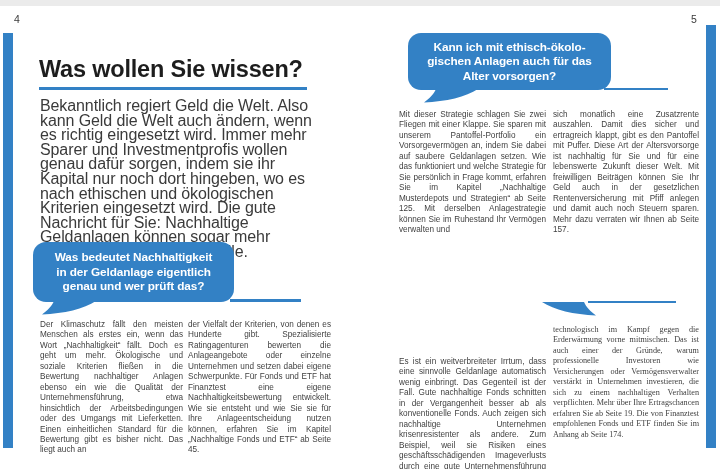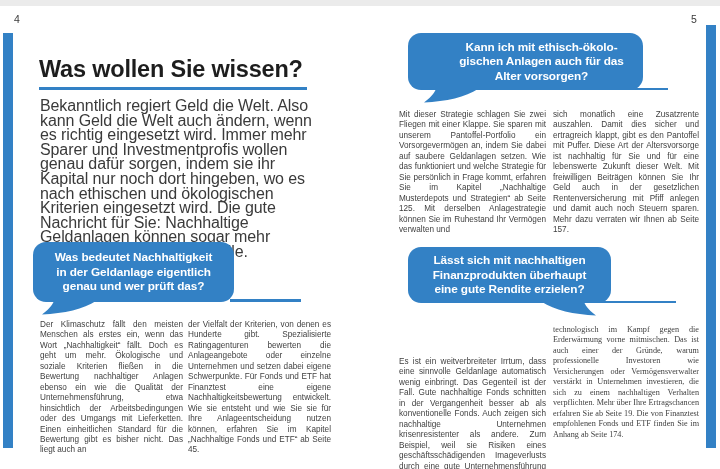--- a/index.html
+++ b/index.html
@@ -31,21 +31,21 @@
 
   .bubble {
     position:absolute; background:var(--accent); border-radius:13px;
     display:flex; align-items:center; justify-content:center;
   }
   .bubble-text {
     color:#ffffff; font-weight:700; font-size:11.8px; line-height:14.4px;
     text-align:center; white-space:pre-line; letter-spacing:-0.1px;
   }
   .bubble-1 { left:33px;  top:242px; width:201px; height:60px; }
-  .bubble-2 { left:408px; top:33px;  width:203px; height:57px;padding-left:32px; }
+  .bubble-2 { left:408px; top:33px;  width:203px; height:57px; }
   .bubble-3 { left:408px; top:247px; width:203px; height:56px; }
 
   .tail { position:absolute; width:68px; height:14px; }
   .tail svg { display:block; width:68px; height:14px; }
   .tail-1 { left:42px;  top:301px; }
   .tail-2 { left:424px; top:89px; }
   .tail-3 { left:528px; top:302px; transform:scaleX(-1); }
 
   .bubble-rule { position:absolute; height:2.5px; background:var(--accent); }
   .rule-1 { left:230px; top:299px;   width:71px; }
@@ -108,25 +108,20 @@
   <div class="tail tail-2">
     <svg viewBox="0 0 68 14" xmlns="http://www.w3.org/2000/svg" aria-hidden="true">
       <path d="M12,0 C10,5 5,10 0,13.5 C22,12.5 42,8 54,0 Z" fill="var(--accent)"></path>
     </svg>
   </div>
   <div class="bubble-rule rule-2"></div>
 
   <p class="body-col col-r1t">Mit dieser Strategie schlagen Sie zwei Fliegen mit einer Klappe. Sie sparen mit unserem Pantoffel-Portfolio ein Vorsorgevermögen an, indem Sie dabei auf saubere Geldanlagen setzen. Wie das funktioniert und welche Strategie für Sie persönlich in Frage kommt, erfahren Sie im Kapitel „Nachhaltige Musterdepots und Strategien“ ab Seite 125. Mit derselben Anlagestrategie können Sie im Ruhestand Ihr Vermögen verwalten und</p>
   <p class="body-col col-r2t">sich monatlich eine Zusatzrente auszahlen. Damit dies sicher und ertragreich klappt, gibt es den Pantoffel mit Puffer. Diese Art der Altersvorsorge ist nachhaltig für Sie und für eine lebenswerte Zukunft dieser Welt. Mit freiwilligen Beiträgen können Sie Ihr Geld auch in der gesetzlichen Rentenversicherung mit Pfiff anlegen und damit auch noch Steuern sparen. Mehr dazu verraten wir Ihnen ab Seite 157.</p>
 
-  <div class="bubble bubble-3">
-    <span class="bubble-text">Lässt sich mit nachhaltigen
-Finanzprodukten überhaupt
-eine gute Rendite erzielen?</span>
-  </div>
   <div class="tail tail-3">
     <svg viewBox="0 0 68 14" xmlns="http://www.w3.org/2000/svg" aria-hidden="true">
       <path d="M12,0 C10,5 5,10 0,13.5 C22,12.5 42,8 54,0 Z" fill="var(--accent)"></path>
     </svg>
   </div>
   <div class="bubble-rule rule-3"></div>
 
   <p class="body-col col-r1b">Es ist ein weitverbreiteter Irrtum, dass eine sinnvolle Geldanlage automatisch wenig einbringt. Das Gegenteil ist der Fall. Gute nachhaltige Fonds schnitten in der Vergangenheit besser ab als konventionelle Fonds. Auch zeigen sich nachhaltige Unternehmen krisenresistenter als andere. Zum Beispiel, weil sie Risiken eines geschäftsschädigenden Imageverlusts durch eine gute Unternehmensführung von vornherein begrenzen oder</p>
   <p class="body-col col-r2b">technologisch im Kampf gegen die Erderwärmung vorne mitmischen. Das ist auch einer der Gründe, warum professionelle Investoren wie Versicherungen oder Vermögensverwalter verstärkt in Unternehmen investieren, die sich zu einem nachhaltigen Verhalten verpflichten. Mehr über Ihre Ertragschancen erfahren Sie ab Seite 19. Die von Finanztest empfohlenen Fonds und ETF finden Sie im Anhang ab Seite 174.</p>
 

